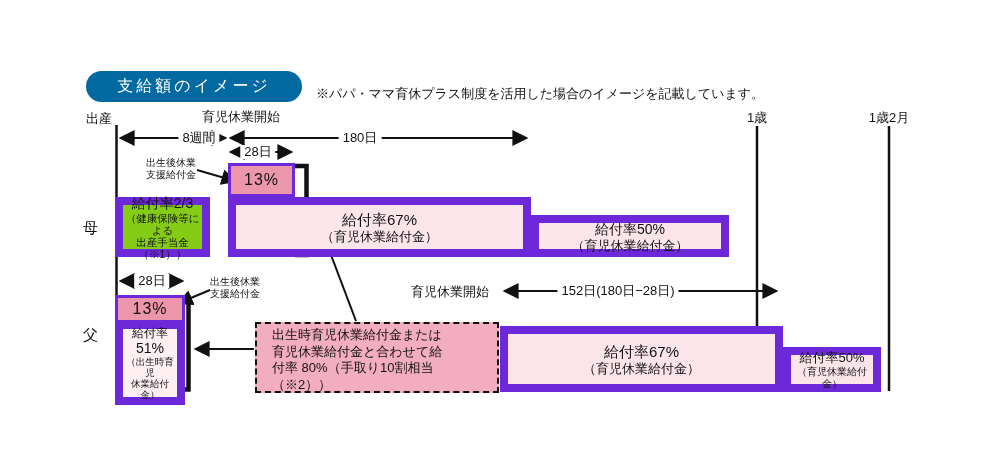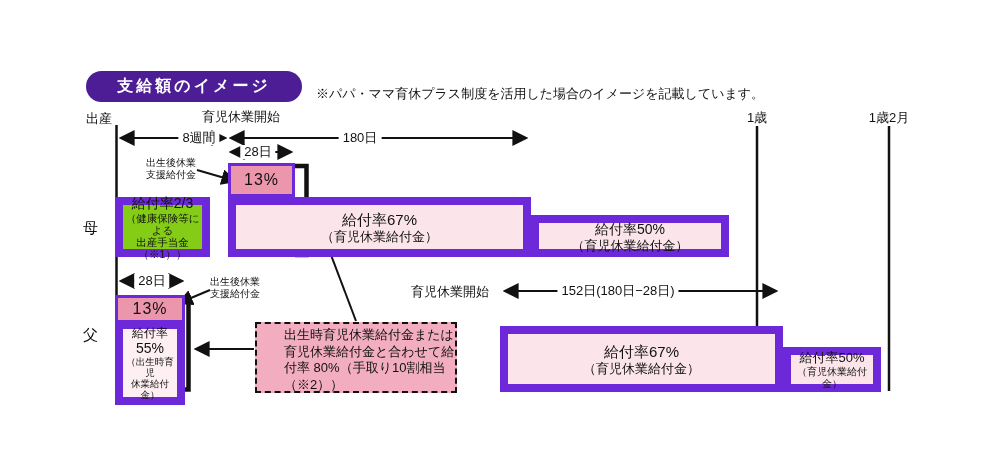--- a/index.html
+++ b/index.html
@@ -3,22 +3,22 @@
 <meta charset="utf-8">
 <style>
   html,body{margin:0;padding:0;background:#ffffff;}
   #stage{
     position:relative;width:1000px;height:468px;background:#ffffff;
     font-family:"Liberation Sans",sans-serif;color:#111;overflow:hidden;
   }
   .abs{position:absolute;}
   #title{left:7px;top:10px;font-size:19px;font-weight:bold;letter-spacing:.5px;}
   #badge{
-    left:86px;top:71px;width:216px;height:31px;background:#4c1d95;border-radius:17px;
-    display:flex;align-items:center;justify-content:center;color:#fff;font-weight:bold;
+    left:86px;top:71px;width:216px;height:31px;background:#0369a1;border-radius:17px;
+    display:flex;align-items:center;justify-content:center;color:#fff;font-weight:normal;
     font-size:16px;letter-spacing:3px;
   }
   #note{left:316px;top:85px;font-size:13px;}
   .lbl{font-size:13px;white-space:nowrap;}
   .lbl-c{transform:translateX(-50%);}
   .chip{
     font-size:13px;background:#fff;padding:0 4px;line-height:14px;white-space:nowrap;
     transform:translate(-50%,-50%);
   }
   .tiny{font-size:10px;line-height:11.5px;white-space:nowrap;}
@@ -31,22 +31,22 @@
   .cellmain{font-size:15px;line-height:18px;}
   .cellsub{font-size:13px;line-height:15px;}
   .cellsub-s{font-size:10.5px;line-height:12px;}
   #mother-cell-23 .cellmain{font-size:14px;}
   #father-cell-67s .l1{font-size:12px;line-height:14px;}
   #father-cell-67s .l2{font-size:14px;line-height:16px;}
   #father-cell-67s .l3,#father-cell-67s .l4{font-size:9.5px;line-height:11px;}
   #father-cell-50 .cellmain{font-size:13px;line-height:16px;}
   #father-cell-50 .cellsub{font-size:10px;line-height:12px;}
   #callout{
-    box-sizing:border-box;left:255px;top:322px;width:202px;height:71px;
-    background:#f2adc0;border:2.5px dashed #111;padding:3px 0 0 27px;
+    box-sizing:border-box;left:255px;top:322px;width:244px;height:71px;
+    background:#f2adc0;border:2.5px dashed #111;padding:3px 0 0 15px;
     font-size:13px;line-height:16.5px;white-space:nowrap;
   }
   #source{right:15px;top:439px;font-size:14px;color:#222;}
   svg.overlay{position:absolute;left:0;top:0;pointer-events:none;}
 </style>
 </head>
 <body>
 
 <div id="stage">
 
@@ -125,21 +125,21 @@
   <div class="abs tiny" style="left:210px;top:276px;">
     <div>出生後休業</div>
     <div>支援給付金</div>
   </div>
 
   <div class="abs box box-dark rate13" style="left:115px;top:295px;width:70px;height:28px;">
     <span>13%</span>
   </div>
   <div class="abs box box-lighter" style="left:115px;top:321px;width:70px;height:84px;" id="father-cell-67s">
     <div class="l1">給付率</div>
-    <div class="l2">55%</div>
+    <div class="l2">51%</div>
     <div class="l3">（出生時育児</div>
     <div class="l4">休業給付金）</div>
   </div>
   <div class="abs box box-light" style="left:500px;top:326px;width:283px;height:66px;">
     <div class="cellmain">給付率67%</div>
     <div class="cellsub">（育児休業給付金）</div>
   </div>
   <div class="abs box box-light" style="left:783px;top:347px;width:98px;height:45px;" id="father-cell-50">
     <div class="cellmain">給付率50%</div>
     <div class="cellsub">（育児休業給付金）</div>

